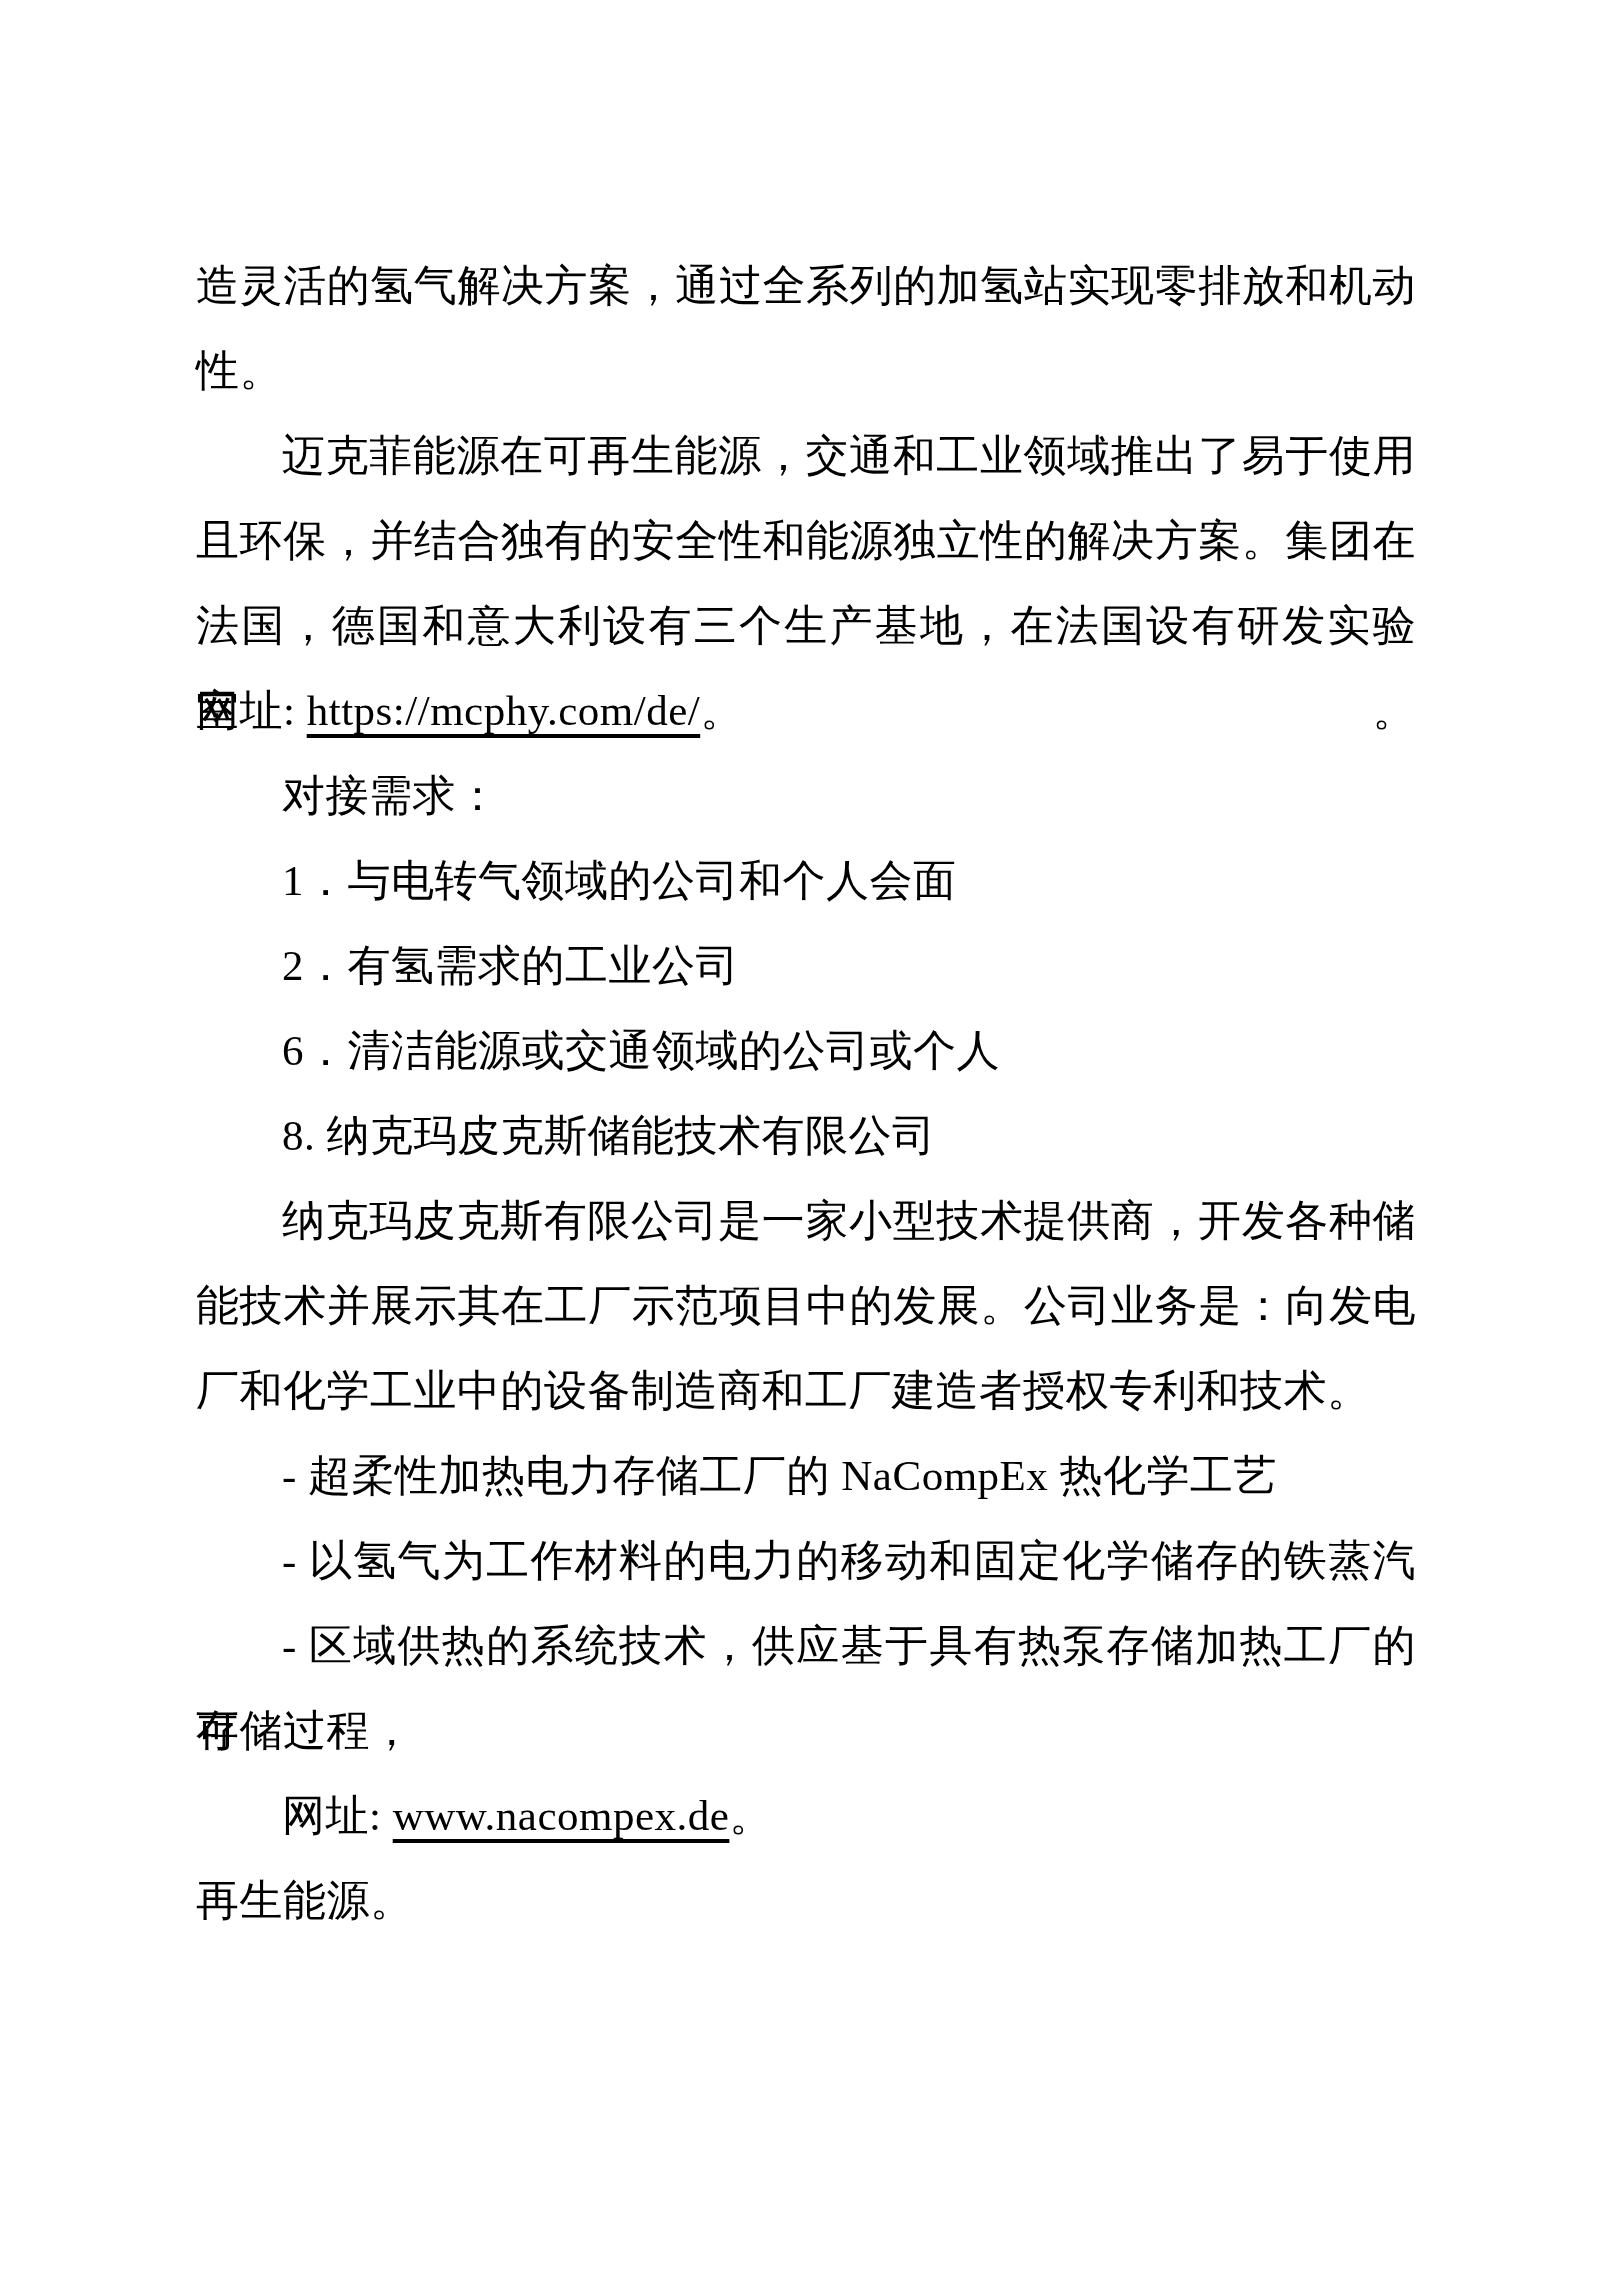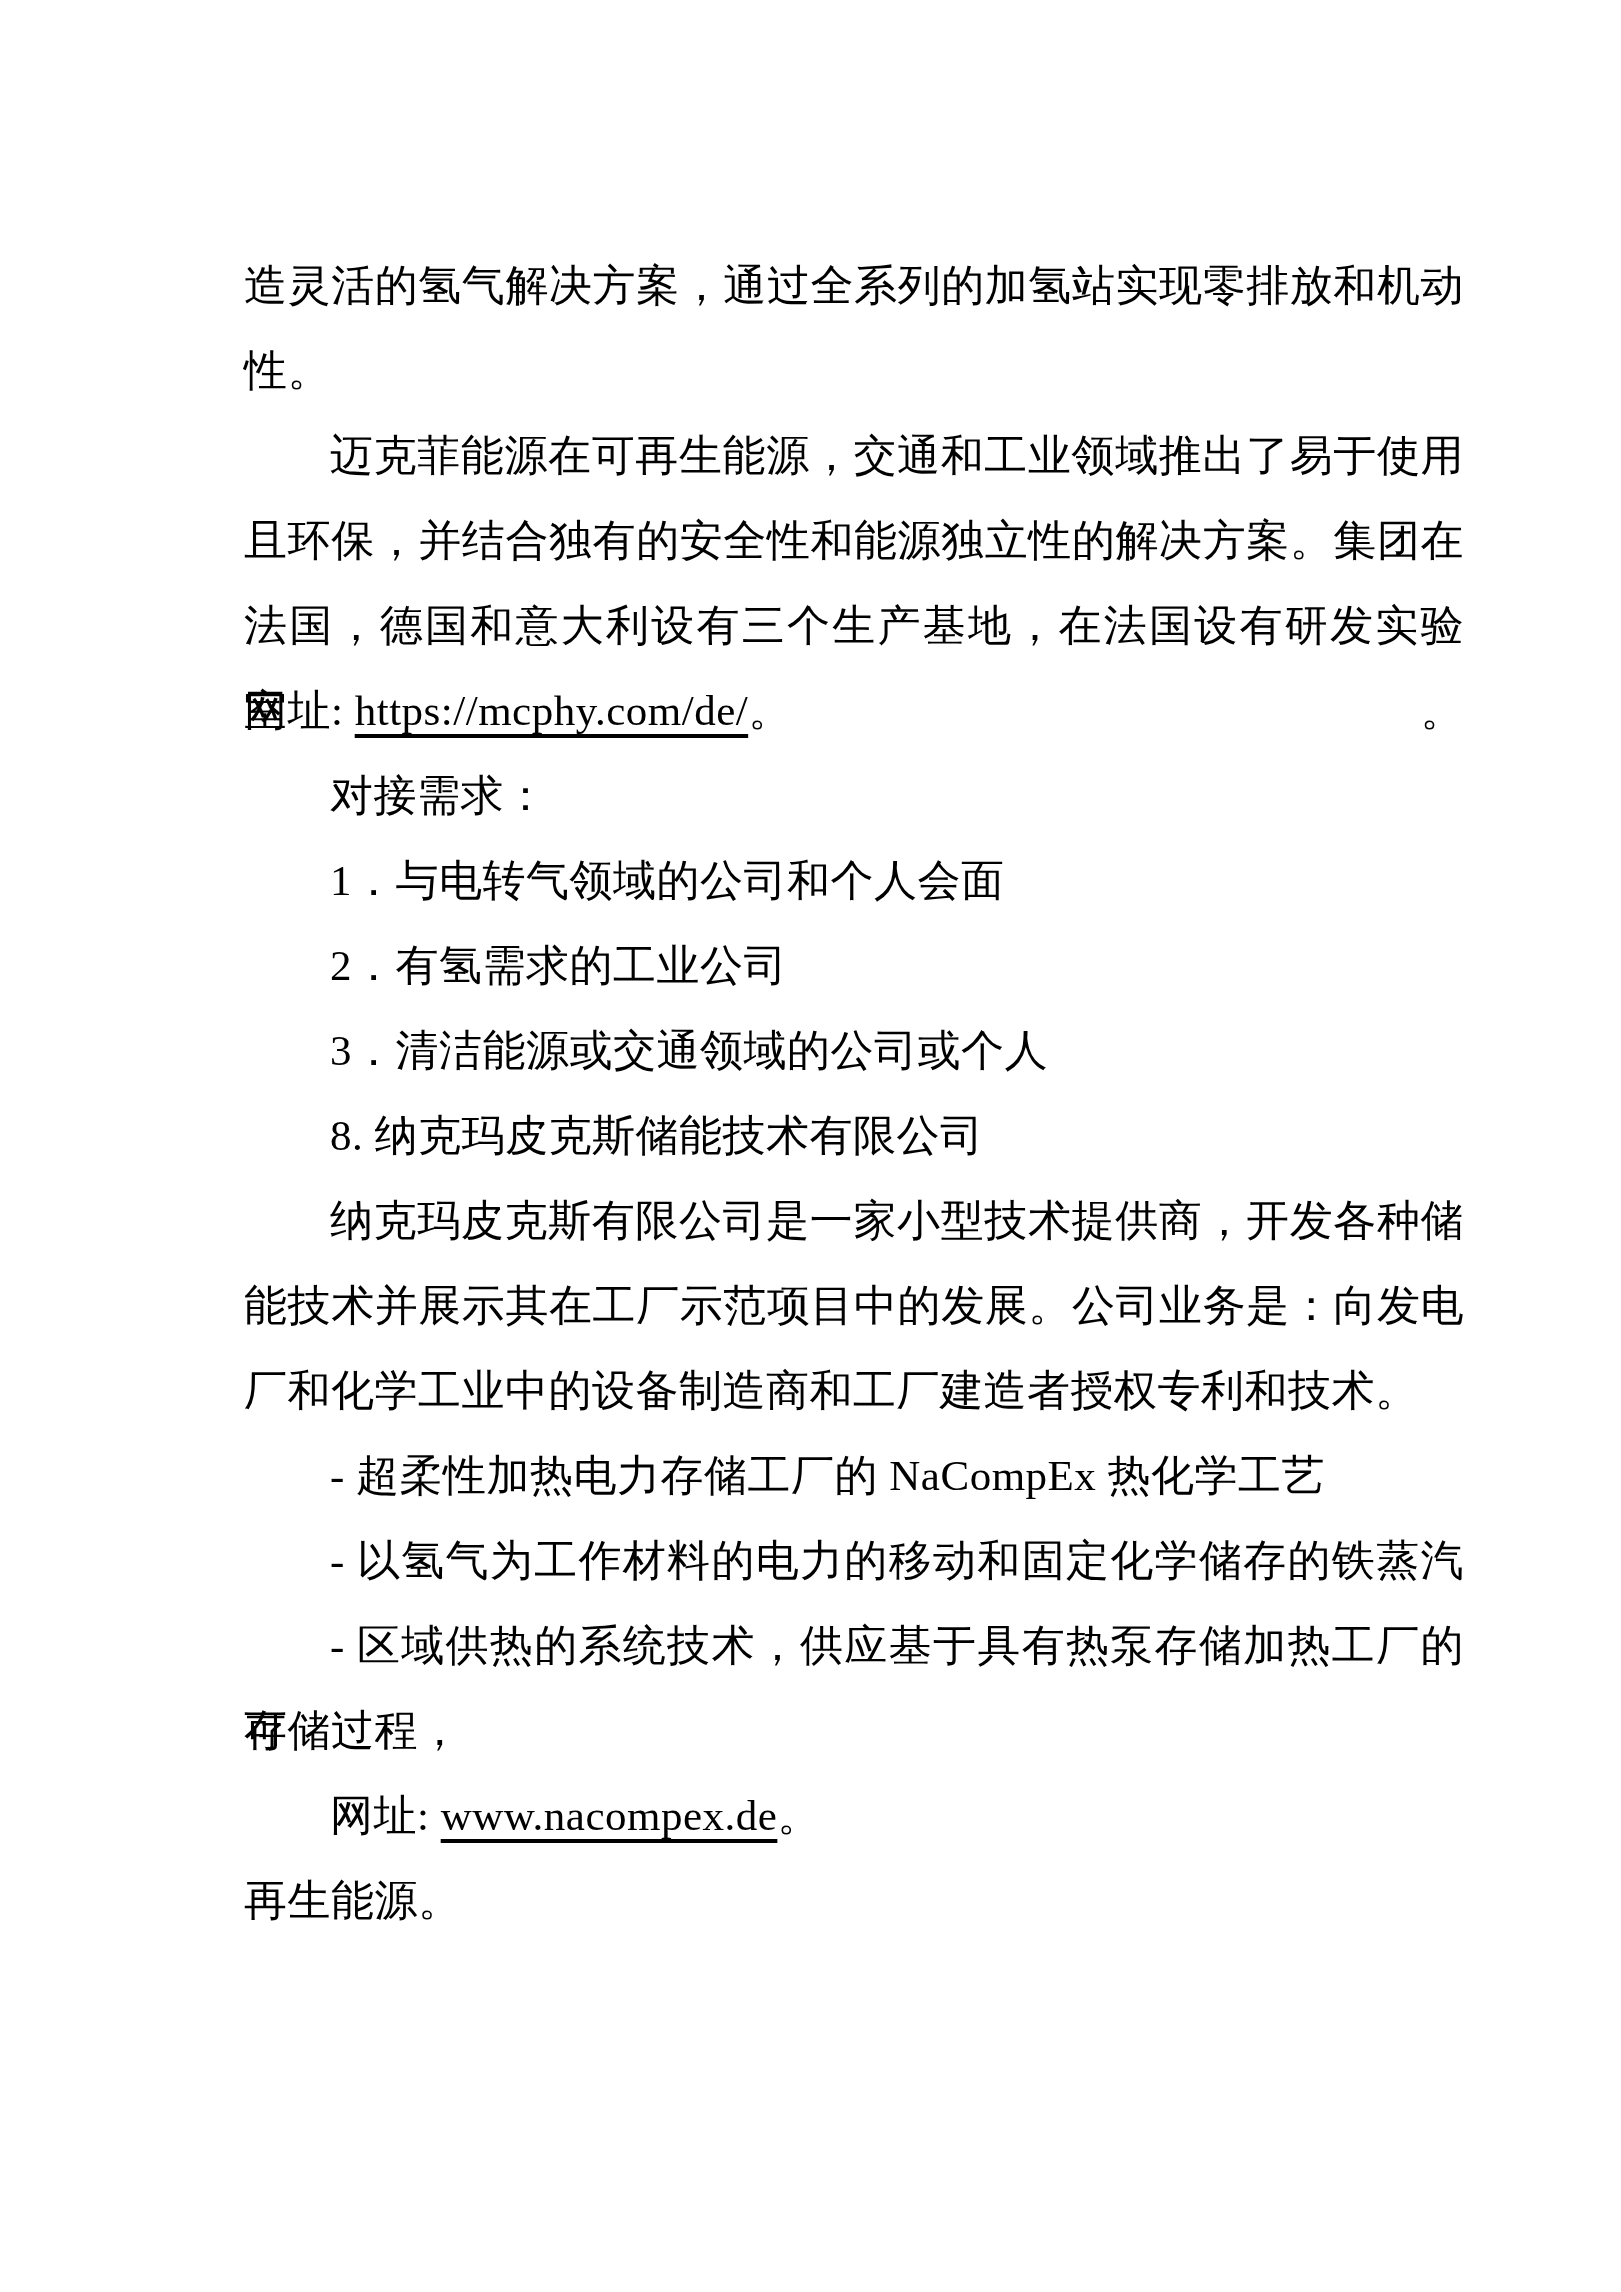--- a/index.html
+++ b/index.html
@@ -10,21 +10,20 @@
     background: #ffffff;
     color: #000000;
     font-family: "Liberation Serif", "DejaVu Serif", serif;
     overflow: hidden;
   }
   .content {
     position: absolute;
     left: 196px;
     top: 243px;
     width: 1220px;
-    margin-left: 48px;
   }
   .line {
     font-size: 43px;
     line-height: 85px;
     height: 85px;
     letter-spacing: 0.5px;
     white-space: normal;
     overflow: visible;
   }
   
@@ -51,21 +50,21 @@
     <div class="line">性。</div>
     <div class="line j ind">迈克菲能源在可再生能源，交通和工业领域推出了易于使用</div>
     <div class="line j">且环保，并结合独有的安全性和能源独立性的解决方案。集团在</div>
     <div class="line j">法国，德国和意大利设有三个生产基地，在法国设有研发实验室。</div>
 
     <div class="line"><span>网址: </span><span class="url">https://mcphy.com/de/</span><span>。</span></div>
 
     <div class="line ind b">对接需求：</div>
     <div class="line ind">1．与电转气领域的公司和个人会面</div>
     <div class="line ind">2．有氢需求的工业公司</div>
-    <div class="line ind">3．清洁能源或交通领域的公司或个人</div>
+    <div class="line ind">6．清洁能源或交通领域的公司或个人</div>
 
     <div class="line ind b">8. 纳克玛皮克斯储能技术有限公司</div>
 
     <div class="line j ind">纳克玛皮克斯有限公司是一家小型技术提供商，开发各种储</div>
     <div class="line j">能技术并展示其在工厂示范项目中的发展。公司业务是：向发电</div>
     <div class="line">厂和化学工业中的设备制造商和工厂建造者授权专利和技术。</div>
 
     <div class="line ind">- 超柔性加热电力存储工厂的 NaCompEx 热化学工艺</div>
     <div class="line j ind">- 以氢气为工作材料的电力的移动和固定化学储存的铁蒸汽</div>
     <div class="line j ind">- 区域供热的系统技术，供应基于具有热泵存储加热工厂的可</div>

